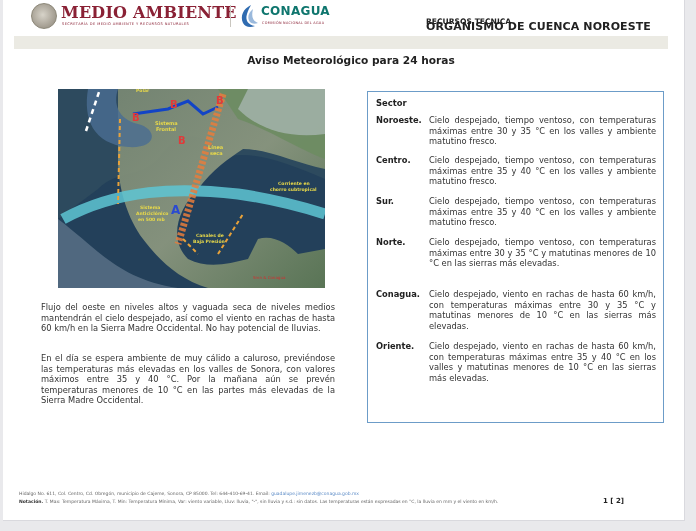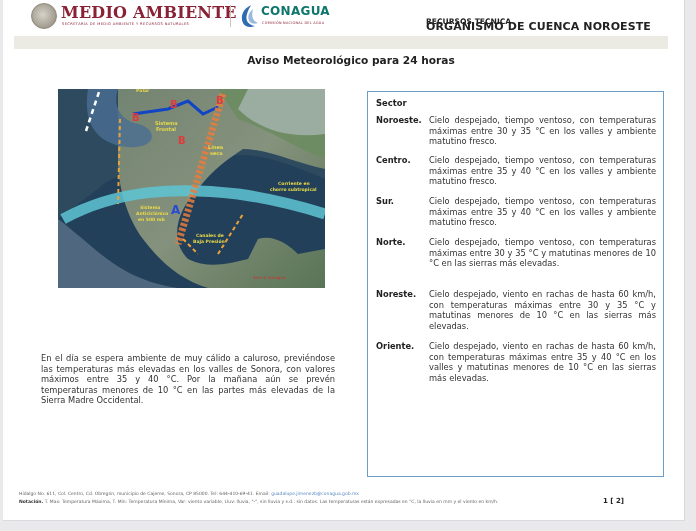--- a/index.html
+++ b/index.html
@@ -19,21 +19,21 @@
   .band { position: absolute; left: 11px; top: 36px; width: 654px; height: 13px; background: #ebeae3; }
   .fecha { position: absolute; left: 28px; top: 37px; font-style: italic; font-size: 9.2px; color: #333; white-space: nowrap; }
   .fecha b, .hora b { font-weight: bold; color: #111; }
   .hora { position: absolute; left: 476px; top: 37px; font-style: italic; font-size: 9.2px; color: #333; white-space: nowrap; }
   .title { position: absolute; left: 0; width: 696px; top: 54px; text-align: center; font-weight: bold; font-size: 10.6px; color: #222; }
   .map { position: absolute; left: 55px; top: 89px; width: 267px; height: 199px; background: #1c3247; overflow: hidden; }
   .map svg { display: block; }
   .para { position: absolute; left: 38px; width: 294px; font-size: 8.3px; line-height: 10.6px; color: #333; text-align: justify; }
   .p1 { top: 302px; }
   .p2 { top: 353px; }
-  .sector-box { position: absolute; left: 364px; top: 91px; width: 297px; height: 386px; border: 1.5px solid #6c9cc8; }
+  .sector-box { position: absolute; left: 364px; top: 91px; width: 297px; height: 332px; border: 1.5px solid #6c9cc8; }
   .sector-head { position: absolute; left: 8px; top: 6px; font-weight: bold; font-size: 8.4px; color: #222; }
   .row { position: absolute; left: 8px; width: 282px; font-size: 8.3px; line-height: 10.6px; color: #333; }
   .row .lbl { position: absolute; left: 0; top: 0; font-weight: bold; color: #222; }
   .row .txt { position: absolute; left: 53px; top: 0; width: 227px; text-align: justify; }
   .foot1 { position: absolute; left: 16px; top: 491px; font-size: 4.5px; color: #666; white-space: nowrap; }
   .foot1 .email { color: #5a8ac6; }
   .foot2 { position: absolute; left: 16px; top: 499px; font-size: 4.5px; color: #666; white-space: nowrap; }
   .foot2 b { color: #333; }
   .pagenum { position: absolute; left: 600px; top: 497px; font-weight: bold; font-size: 7px; color: #222; }
 </style>
@@ -98,20 +98,21 @@
       <text x="82" y="120" font-size="4.5" font-weight="bold" fill="#e8d94a">Sistema</text>
       <text x="78" y="126" font-size="4.5" font-weight="bold" fill="#e8d94a">Anticiclónico</text>
       <text x="80" y="132" font-size="4.5" font-weight="bold" fill="#e8d94a">en 500 mb</text>
       <text x="138" y="148" font-size="4.5" font-weight="bold" fill="#e8d94a">Canales de</text>
       <text x="135" y="154" font-size="4.5" font-weight="bold" fill="#e8d94a">Baja Presión</text>
       <text x="78" y="3" font-size="4.5" font-weight="bold" fill="#e8d94a">Polar</text>
       <text x="195" y="190" font-size="4" fill="#d03030">Smn &amp; Conagua</text>
     </svg>
   </div>
 
+  <p class="para p1">Flujo del oeste en niveles altos y vaguada seca de niveles medios mantendrán el cielo despejado, así como el viento en rachas de hasta 60 km/h en la Sierra Madre Occidental. No hay potencial de lluvias.</p>
   <p class="para p2">En el día se espera ambiente de muy cálido a caluroso, previéndose las temperaturas más elevadas en los valles de Sonora, con valores máximos entre 35 y 40 °C.  Por la mañana aún se prevén temperaturas menores de 10 °C en las partes más elevadas de la Sierra Madre Occidental.</p>
 
   <div class="sector-box">
     <div class="sector-head">Sector</div>
     <div class="row" style="top:23px">
       <span class="lbl">Noroeste.</span>
       <span class="txt">Cielo despejado, tiempo ventoso, con temperaturas máximas entre 30 y 35 °C en los valles y ambiente matutino fresco.</span>
     </div>
     <div class="row" style="top:63px">
       <span class="lbl">Centro.</span>
@@ -119,21 +120,21 @@
     </div>
     <div class="row" style="top:104px">
       <span class="lbl">Sur.</span>
       <span class="txt">Cielo despejado, tiempo ventoso, con temperaturas máximas entre 35 y 40 °C en los valles y ambiente matutino fresco.</span>
     </div>
     <div class="row" style="top:145px">
       <span class="lbl">Norte.</span>
       <span class="txt">Cielo despejado, tiempo ventoso, con temperaturas máximas entre 30 y 35 °C y matutinas menores de 10 °C en las sierras más elevadas.</span>
     </div>
     <div class="row" style="top:197px">
-      <span class="lbl">Noreste.</span>
+      <span class="lbl">Conagua.</span>
       <span class="txt">Cielo despejado, viento en rachas de hasta 60 km/h, con temperaturas máximas entre 30 y 35 °C y matutinas menores de 10 °C en las sierras más elevadas.</span>
     </div>
     <div class="row" style="top:249px">
       <span class="lbl">Oriente.</span>
       <span class="txt">Cielo despejado, viento en rachas de hasta 60 km/h, con temperaturas máximas entre 35 y 40 °C en los valles y matutinas menores de 10 °C en las sierras más elevadas.</span>
     </div>
   </div>
 
   <div class="foot1">
     <span>Hidalgo No. 611, Col. Centro, Cd. Obregón, municipio de Cajeme, Sonora, CP 85000. Tel: 644-410-69-41. Email:</span>

